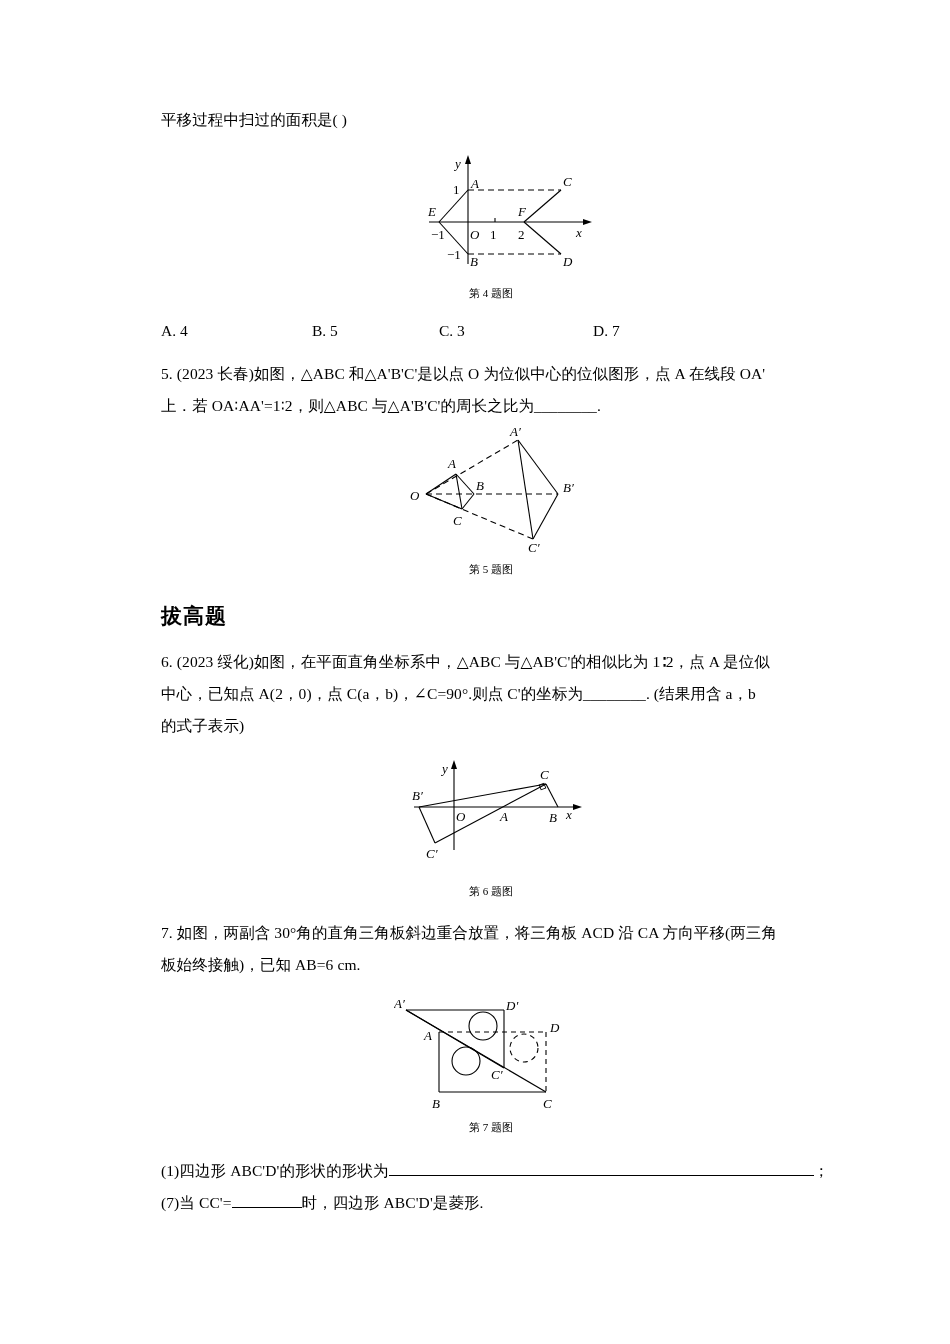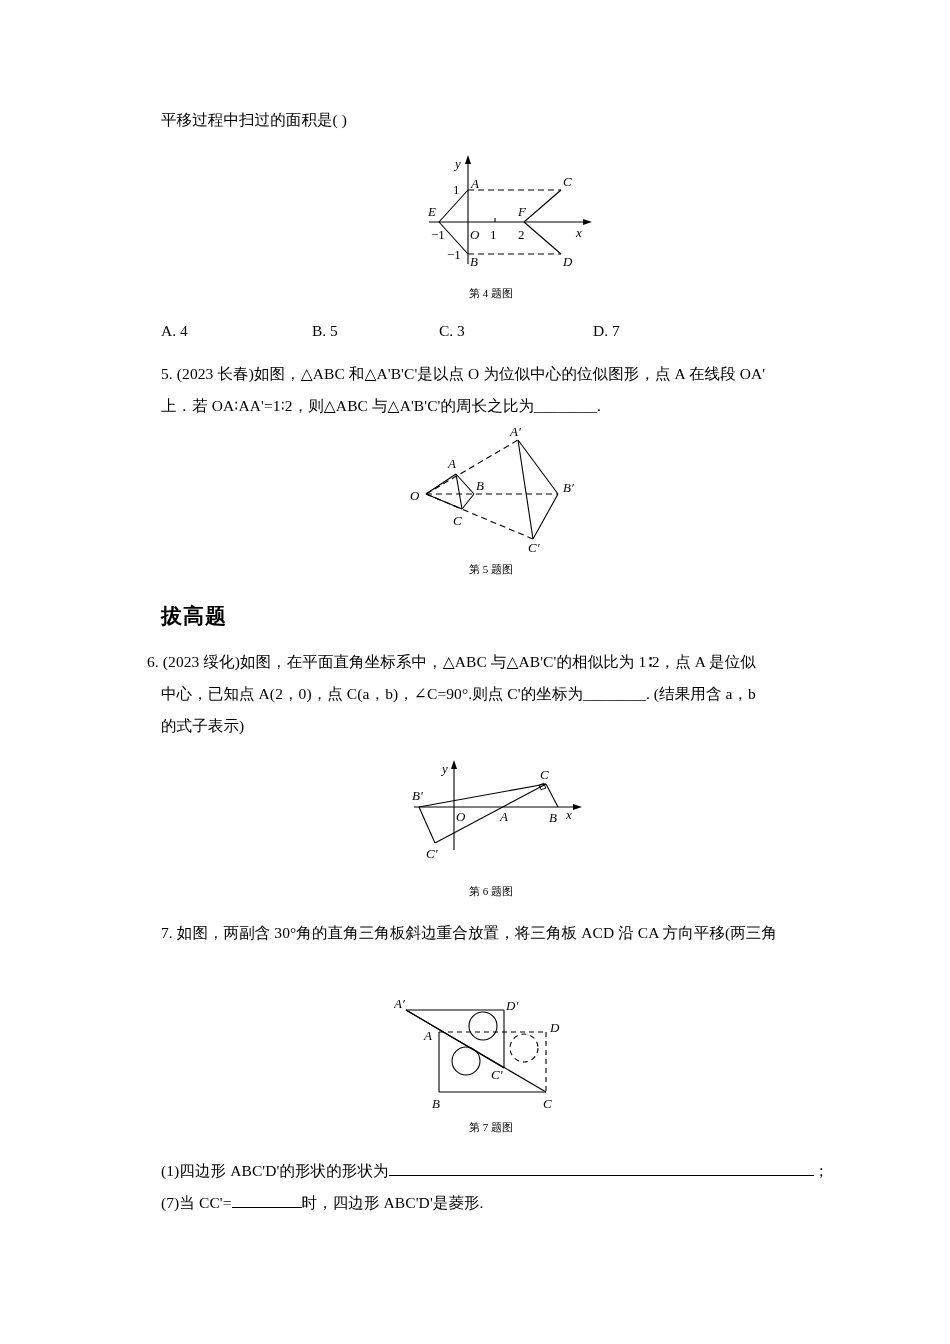--- a/index.html
+++ b/index.html
@@ -153,21 +153,21 @@
       <text x="104" y="14" font-family="Liberation Serif, serif" font-size="13" font-style="italic">A′</text>
       <text x="157" y="70" font-family="Liberation Serif, serif" font-size="13" font-style="italic">B′</text>
       <text x="122" y="130" font-family="Liberation Serif, serif" font-size="13" font-style="italic">C′</text>
     </svg>
   </div>
 
   <div class="cap" style="top:562px;">第 5 题图</div>
 
   <div class="sect-head" style="top:602px;">拔高题</div>
 
-  <div class="txt stem" style="left:131px; top:654px;">6. (2023 绥化)如图，在平面直角坐标系中，△ABC 与△AB'C'的相似比为 1∶2，点 A 是位似</div>
+  <div class="txt stem" style="left:145px; top:654px;">6. (2023 绥化)如图，在平面直角坐标系中，△ABC 与△AB'C'的相似比为 1∶2，点 A 是位似</div>
   <div class="txt stem" style="left:145px; top:686px;">中心，已知点 A(2，0)，点 C(a，b)，∠C=90°.则点 C'的坐标为________. (结果用含 a，b</div>
   <div class="txt stem" style="left:145px; top:718px;">的式子表示)</div>
 
   <div class="fig" style="left:378px; top:755px;">
     <svg width="200" height="115" viewBox="0 0 200 115">
 
       <line x1="60" y1="10" x2="60" y2="95" stroke="#000" stroke-width="1.1"></line>
       <polygon points="60,5 57,14 63,14" fill="#000"></polygon>
 
       <line x1="20" y1="52" x2="182" y2="52" stroke="#000" stroke-width="1.1"></line>
@@ -190,20 +190,21 @@
       <text x="155" y="67" font-family="Liberation Serif, serif" font-size="13" font-style="italic">B</text>
       <text x="172" y="64" font-family="Liberation Serif, serif" font-size="13" font-style="italic">x</text>
       <text x="146" y="24" font-family="Liberation Serif, serif" font-size="13" font-style="italic">C</text>
       <text x="32" y="103" font-family="Liberation Serif, serif" font-size="13" font-style="italic">C′</text>
     </svg>
   </div>
 
   <div class="cap" style="top:884px;">第 6 题图</div>
 
   <div class="txt stem" style="left:145px; top:925px;">7. 如图，两副含 30°角的直角三角板斜边重合放置，将三角板 ACD 沿 CA 方向平移(两三角</div>
+  <div class="txt stem" style="left:145px; top:957px;">板始终接触)，已知 AB=6 cm.</div>
 
   <div class="fig" style="left:378px; top:1000px;">
     <svg width="200" height="118" viewBox="0 0 200 118">
 
       <line x1="12" y1="10" x2="110" y2="10" stroke="#000" stroke-width="1.1"></line>
       <line x1="110" y1="10" x2="110" y2="68" stroke="#000" stroke-width="1.1"></line>
       <line x1="12" y1="10" x2="110" y2="68" stroke="#000" stroke-width="1.1"></line>
 
       <line x1="12" y1="10" x2="152" y2="92" stroke="#000" stroke-width="1.1"></line>
 

